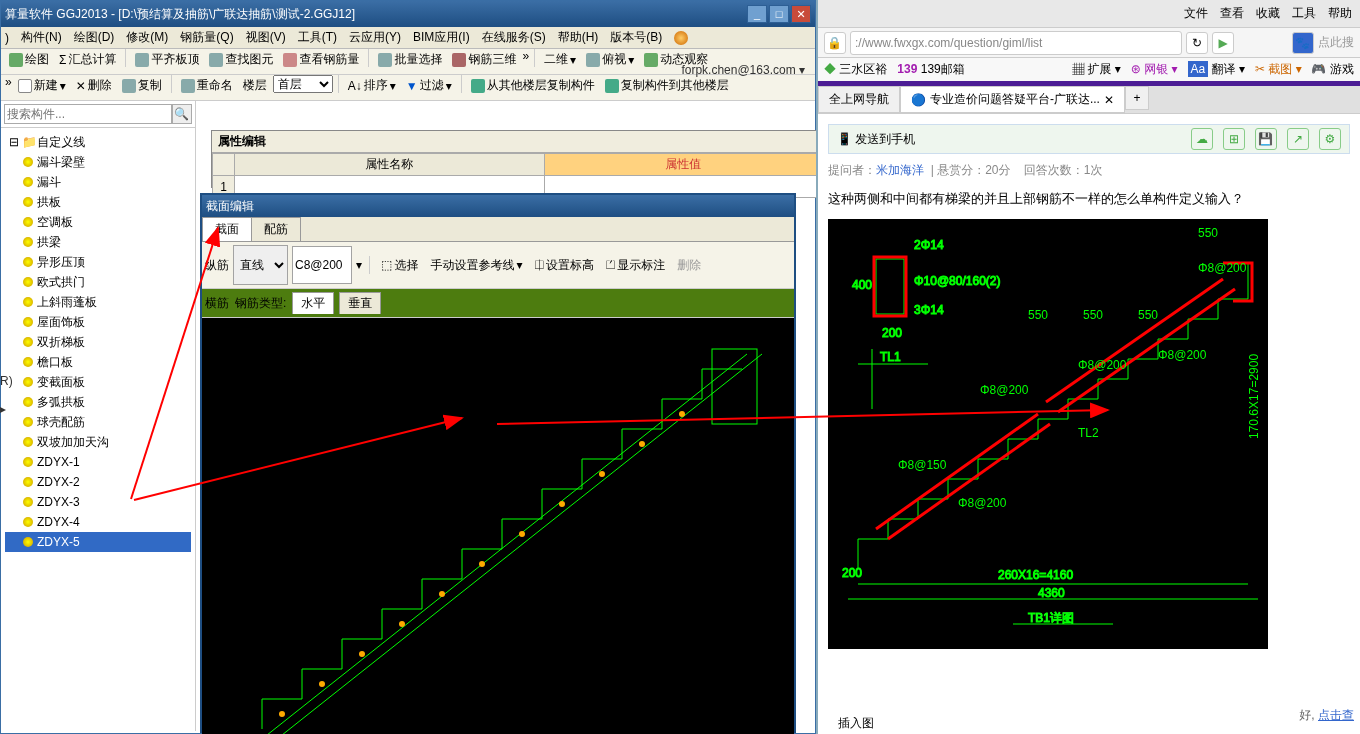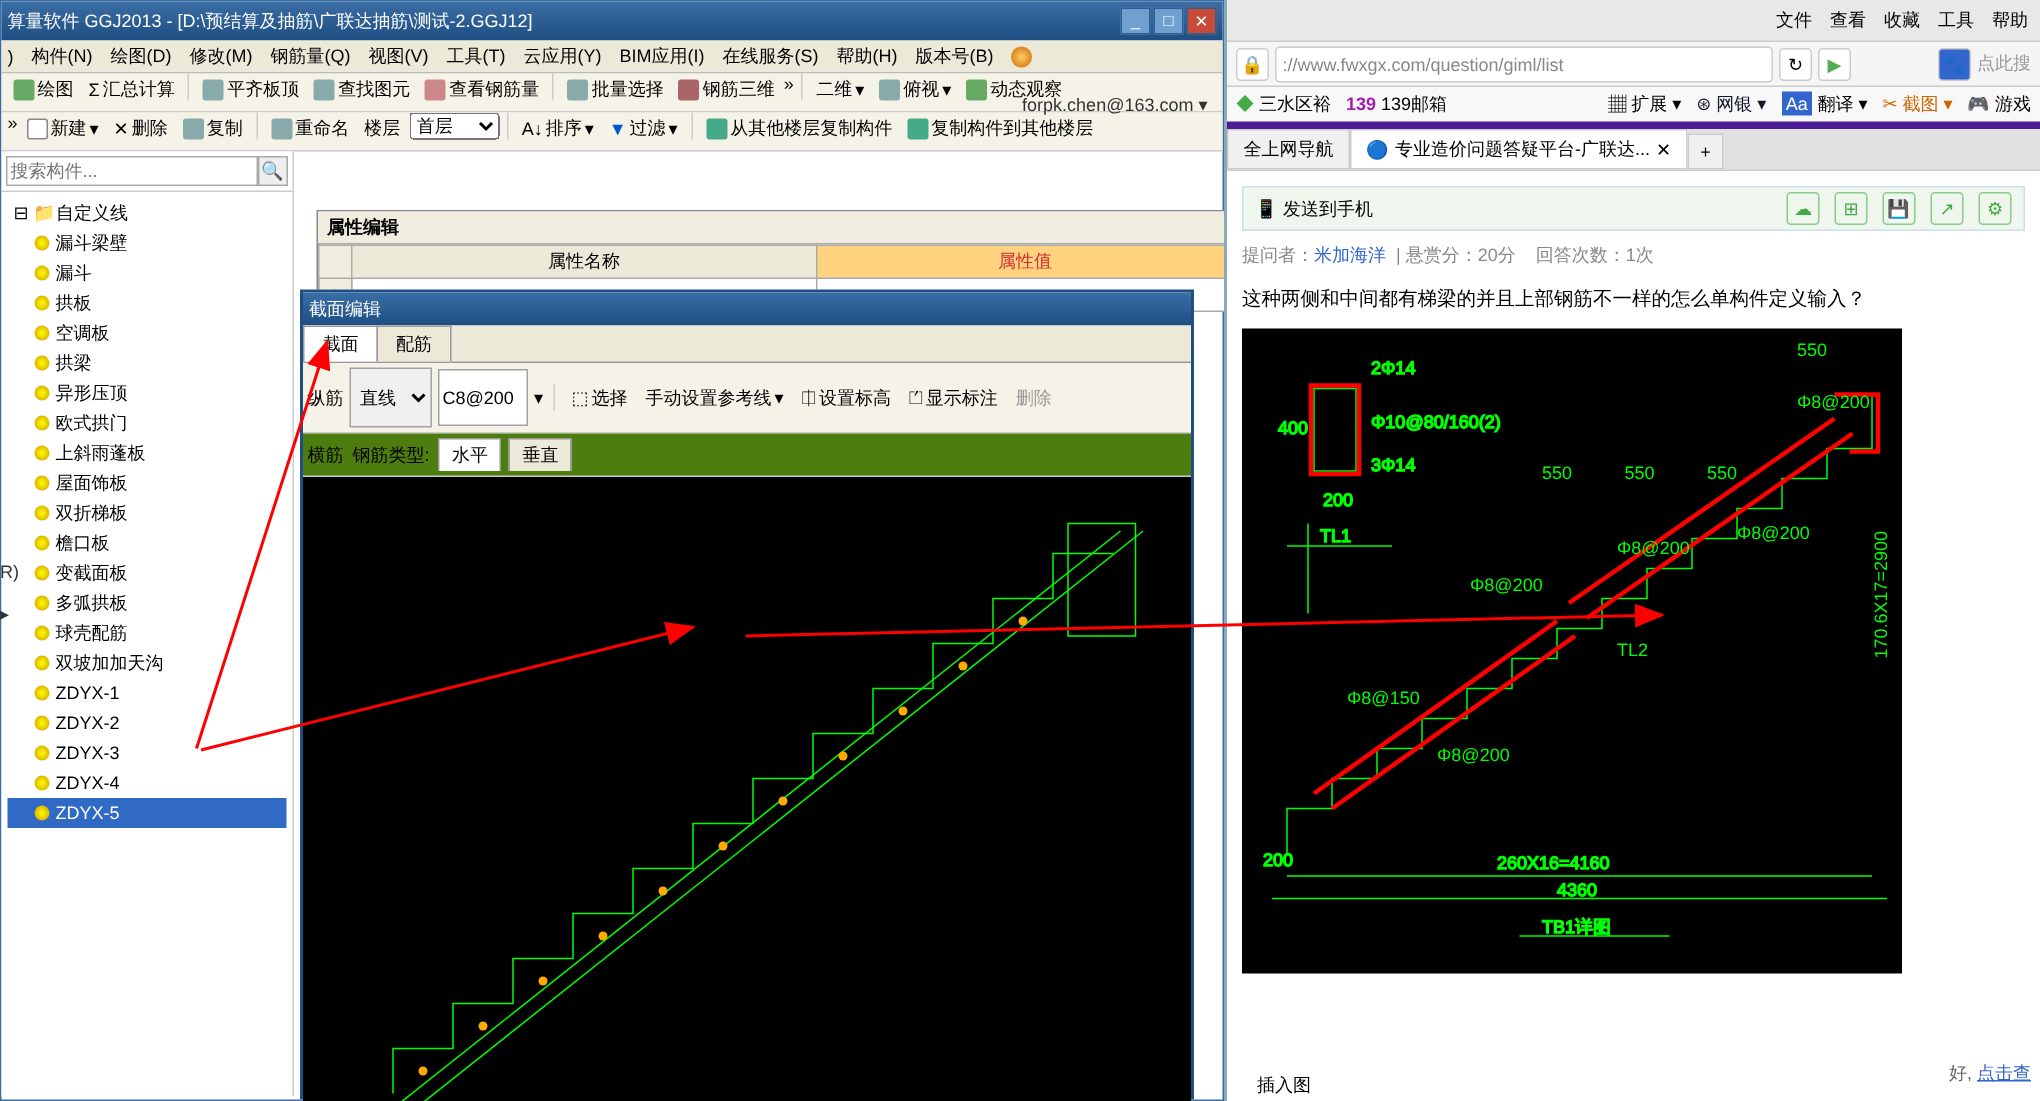--- a/index.html
+++ b/index.html
@@ -18,21 +18,21 @@
 .sep{width:1px;height:18px;background:#ccc;margin:0 3px}
 .leftpane{width:195px;background:#fff;border-right:1px solid #ccc;float:left;height:100%}
 .search{padding:3px;border-bottom:1px solid #ccc;display:flex}
 .search input{flex:1;border:1px solid #aaa;padding:2px}
 .search button{width:20px;border:1px solid #aaa;background:#eee}
 .tree{padding:4px;font-size:12px;line-height:18px}
 .tree .tn{display:flex;align-items:center;padding:1px 0 1px 18px;cursor:pointer}
 .tree .root{padding-left:4px}
 .tree .sel{background:#316ac5;color:#fff}
 .tree .bul{width:10px;height:10px;border-radius:50%;background:radial-gradient(#ff0,#c90);margin-right:4px}
-.propgrid{position:absolute;left:211px;top:140px;width:663px;height:58px;border:1px solid #888;background:#fff}
+.propgrid{position:absolute;left:211px;top:130px;width:663px;height:58px;border:1px solid #888;background:#fff}
 .propgrid .hdr{background:#f0edde;padding:2px 6px;border-bottom:1px solid #aaa;font-weight:bold}
 .propgrid table{width:100%;border-collapse:collapse}
 .propgrid th{background:#ece9d8;border:1px solid #aaa;padding:2px;text-align:center;font-weight:normal}
 .propgrid th.hot{background:#ffd27f;color:#c33}
 .propgrid td{border:1px solid #aaa;padding:2px;background:#fff}
 .propgrid .rownum{width:22px;text-align:center;background:#f0edde}
 .editor{position:absolute;left:200px;top:193px;width:596px;height:540px;border:2px solid #1e4e82;background:#fff}
 .editor .titlebar{height:22px}
 .tabs{display:flex;background:#ece9d8;border-bottom:1px solid #999}
 .tab{padding:3px 12px;border:1px solid #999;border-bottom:none;background:#ece9d8;cursor:pointer;margin-right:-1px}
@@ -40,21 +40,21 @@
 .edittb{background:#f5f3e8;padding:3px;display:flex;align-items:center;gap:4px;border-bottom:1px solid #ccc}
 .edittb select,.edittb input{border:1px solid #a3a3a3;padding:11px 2px}
 .edittb2{background:#4d7c0f;padding:3px;display:flex;align-items:center;gap:6px;border-bottom:1px solid #ccc}
 .canvas{background:#000;height:calc(100% - 104px);position:relative;overflow:hidden}
 .browser{position:absolute;left:816px;top:0;width:544px;height:734px;border-left:2px solid #8ab}
 .brtop{height:28px;background:#e8e8e8;display:flex;align-items:center;justify-content:flex-end;padding:0 8px;gap:12px;border-bottom:1px solid #ccc}
 .braddr{height:30px;background:#f5f5f5;display:flex;align-items:center;padding:0 6px;gap:4px;border-bottom:1px solid #ccc}
 .braddr input{flex:1;border:1px solid #ccc;padding:4px;border-radius:3px;color:#888}
 .brbtn{width:22px;height:22px;border:1px solid #ccc;background:#fff;border-radius:3px;display:flex;align-items:center;justify-content:center}
 .brbook{height:28px;background:#f8f8f8;display:flex;align-items:center;padding:0 6px;gap:10px;border-bottom:5px solid #4c1d95;font-size:12px}
-.brtabs{height:28px;background:#e0e0e0;display:flex;align-items:flex-end;border-bottom:1px solid #ccc}
+.brtabs{height:28px;background:#e0e0e0;display:flex;align-items:flex-start;border-bottom:1px solid #ccc}
 .brtab{padding:4px 10px;background:#f0f0f0;border:1px solid #ccc;display:flex;align-items:center;gap:4px;font-size:12px;cursor:pointer}
 .brtab.active{background:#fff}
 .brpage{padding:10px;background:#fff;height:calc(100% - 114px);overflow:hidden}
 .pgbar{height:30px;background:#eef6ee;border:1px solid #cde;display:flex;align-items:center;padding:0 8px;gap:10px;margin-bottom:8px}
 .pgico{width:22px;height:22px;border:1px solid #8c8;border-radius:3px;display:flex;align-items:center;justify-content:center;color:#4a4;cursor:pointer}
 .qmeta{color:#888;font-size:12px;margin:6px 0}
 .qmeta a{color:#36c;text-decoration:none}
 .qtitle{font-size:13px;margin:10px 0;line-height:20px}
 .cadimg{background:#000;width:440px;height:430px;margin-top:10px;position:relative}
 .email{position:absolute;right:10px;top:62px;font-size:12px;color:#333}
@@ -339,21 +339,21 @@
   <div class="brbtn" style="color:#5a5">▶</div>
   <span style="width:50px"></span>
   <div class="brbtn" style="background:#36c;color:#fff">🐾</div>
   <span style="color:#999">点此搜</span>
 </div>
 <div class="brbook">
   <span><span style="color:#4a4">◆</span> <span>三水区裕</span></span>
   <span><b style="color:#a21caf">139</b> <span>139邮箱</span></span>
   <span style="flex:1"></span>
   <span>▦ <span>扩展</span> ▾</span>
-  <span style="color:#0f172a">⊛ <span>网银</span> ▾</span>
+  <span style="color:#a21caf">⊛ <span>网银</span> ▾</span>
   <span><span style="background:#36c;color:#fff;padding:1px 3px">Aa</span> <span>翻译</span> ▾</span>
   <span style="color:#c60">✂ <span>截图</span> ▾</span>
   <span>🎮 <span>游戏</span></span>
 </div>
 <div class="brtabs">
   <div class="brtab">
         <span>全上网导航</span>
       </div>
   <div class="brtab active">🔵 <span>专业造价问题答疑平台-广联达...</span> ✕</div>
   <div class="brtab" style="width:24px;justify-content:center">+</div>

